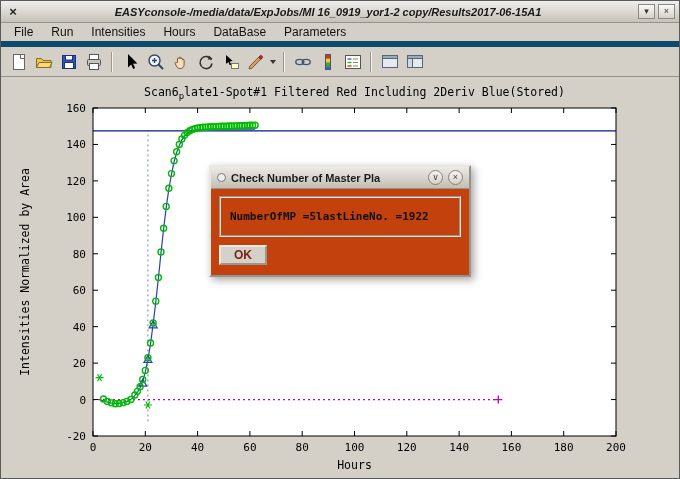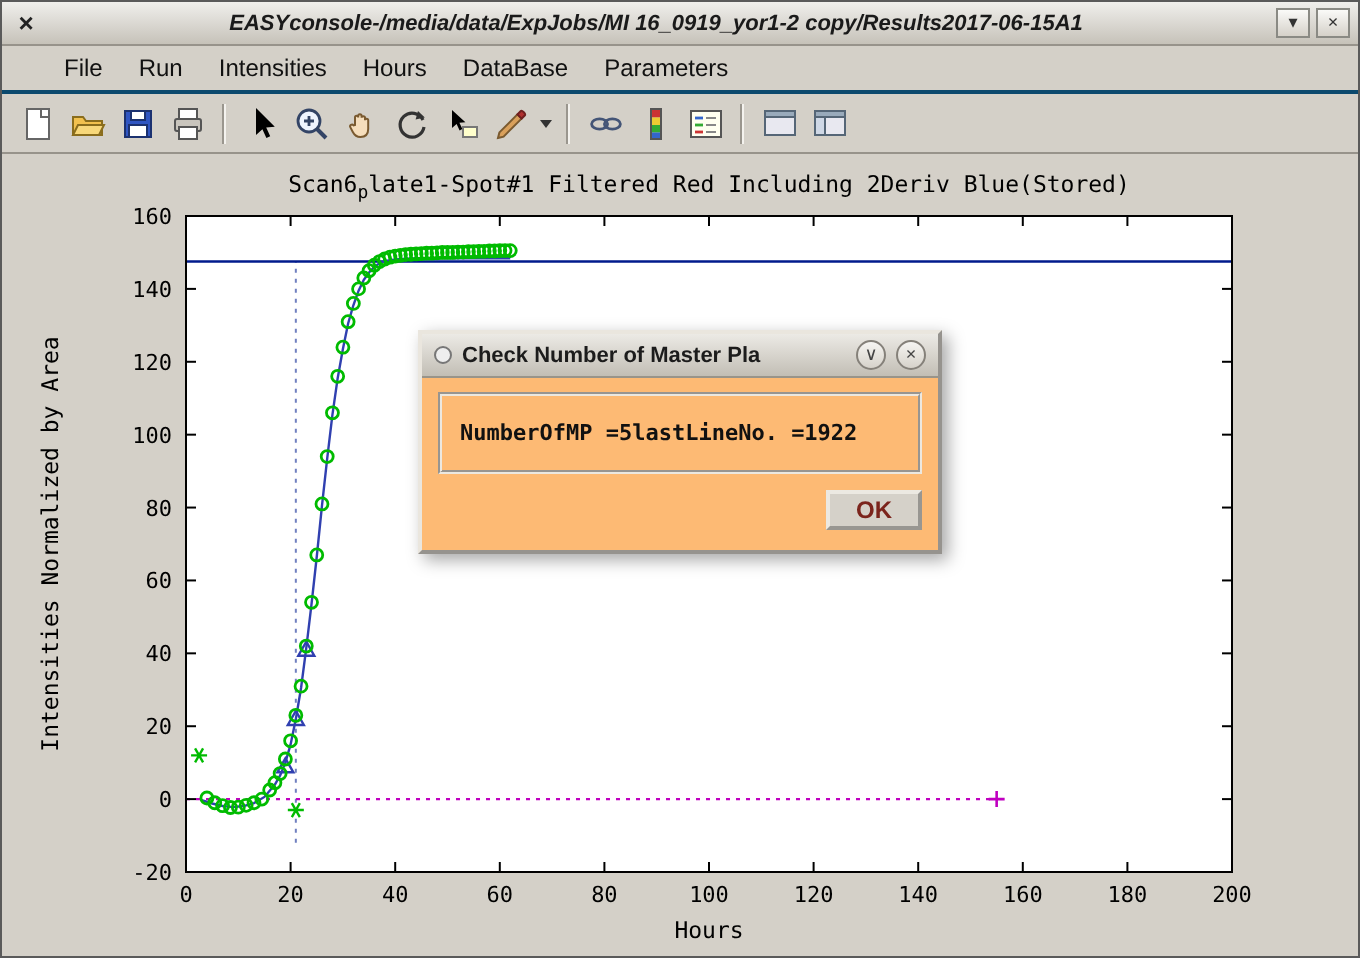--- a/index.html
+++ b/index.html
@@ -5,39 +5,39 @@
   * { margin:0; padding:0; box-sizing:border-box; }
   html,body { width:680px; height:479px; font-family:"Liberation Sans", sans-serif; background:#d4d0c8; }
   .window { position:relative; width:680px; height:479px; border:1px solid #5a5a5a; background:#d4d0c8; overflow:hidden; }
 
   .titlebar { height:22px; display:flex; align-items:center; background:linear-gradient(#f0efec,#c6c2b9); border-bottom:1px solid #97938b; padding:0 4px; }
   .win-icon { width:16px; height:16px; font-weight:bold; font-size:13px; line-height:15px; text-align:center; color:#222; }
   .title-text { flex:1; text-align:center; font-weight:bold; font-size:11px; color:#1a1a1a; white-space:nowrap; overflow:hidden;font-style:italic; }
   .win-btns { display:flex; }
   .win-btn { width:17px; height:15px; border:1px solid #8a8a84; background:linear-gradient(#fafaf8,#d5d1c9); font-size:9px; line-height:13px; text-align:center; color:#333; margin-left:3px; cursor:default; }
 
-  .menubar { height:24px; display:flex; align-items:center; background:#d4d0c8; border-bottom:2px solid #0c4a6e; padding-left:22px; }
+  .menubar { height:24px; display:flex; align-items:center; background:#d4d0c8; border-bottom:6px solid #0c4a6e; padding-left:4px; }
   .menu-item { padding:3px 9px; font-size:12px; color:#111; cursor:default; }
 
   .toolbar { height:30px; display:flex; align-items:center; background:#d4d0c8; border-bottom:1px solid #97938b; padding-left:5px; }
   .tool-btn { width:25px; height:25px; display:flex; align-items:center; justify-content:center; border:1px solid transparent; }
   .tool-dd { width:10px; height:25px; display:flex; align-items:center; justify-content:center; }
   .tool-sep { width:2px; height:20px; border-left:1px solid #9a968e; border-right:1px solid #f4f2ee; margin:0 5px; }
 
   .figure { position:relative; width:678px; height:402px; background:#d4d0c8; }
   #chart-svg { position:absolute; left:0; top:0; }
 
-  .dialog { position:absolute; left:208px; top:88px; width:262px; background:#fdba74; border:2px outset #eae6de; box-shadow:3px 3px 8px rgba(0,0,0,.35); z-index:5; }
+  .dialog { position:absolute; left:208px; top:88px; width:262px; background:#c2410c; border:2px outset #eae6de; box-shadow:3px 3px 8px rgba(0,0,0,.35); z-index:5; }
   .dlg-titlebar { height:22px; display:flex; align-items:center; background:linear-gradient(#eceae5,#c2beb5); border-bottom:1px solid #98948a; padding:0 6px; gap:5px; }
   .dlg-icon { width:9px; height:9px; border:1px solid #777; border-radius:50%; background:#eee; flex:none; }
   .dlg-title { flex:1; font-weight:bold; font-size:11px; color:#1c1c1c; white-space:nowrap; overflow:hidden; }
   .dlg-round-btn { width:15px; height:15px; border:1px solid #85817a; border-radius:50%; background:linear-gradient(#f6f5f2,#d6d2ca); font-size:9px; line-height:13px; text-align:center; color:#444; flex:none; }
   .dlg-body { padding:7px 8px 10px; }
   .dlg-inset { border:2px groove #ece8e0; padding:12px 9px; font-family:"DejaVu Sans Mono", monospace; font-size:11px; font-weight:bold; color:#111; display:flex; white-space:nowrap; }
-  .dlg-ok-row { display:flex; justify-content:flex-end; margin-top:8px; }
+  .dlg-ok-row { display:flex; justify-content:flex-start; margin-top:8px; }
   .dlg-ok { min-width:48px; height:20px; border:2px outset #ece9e2; background:#d5d1c9; font-weight:bold; font-size:12px; color:#7b241c; font-family:"Liberation Sans", sans-serif; cursor:default; }
 </style>
 </head>
 <body>
 
 <div class="window">
 
   <div class="titlebar">
     <div class="win-icon">×</div>
     <div class="title-text">EASYconsole-/media/data/ExpJobs/MI 16_0919_yor1-2 copy/Results2017-06-15A1</div>

